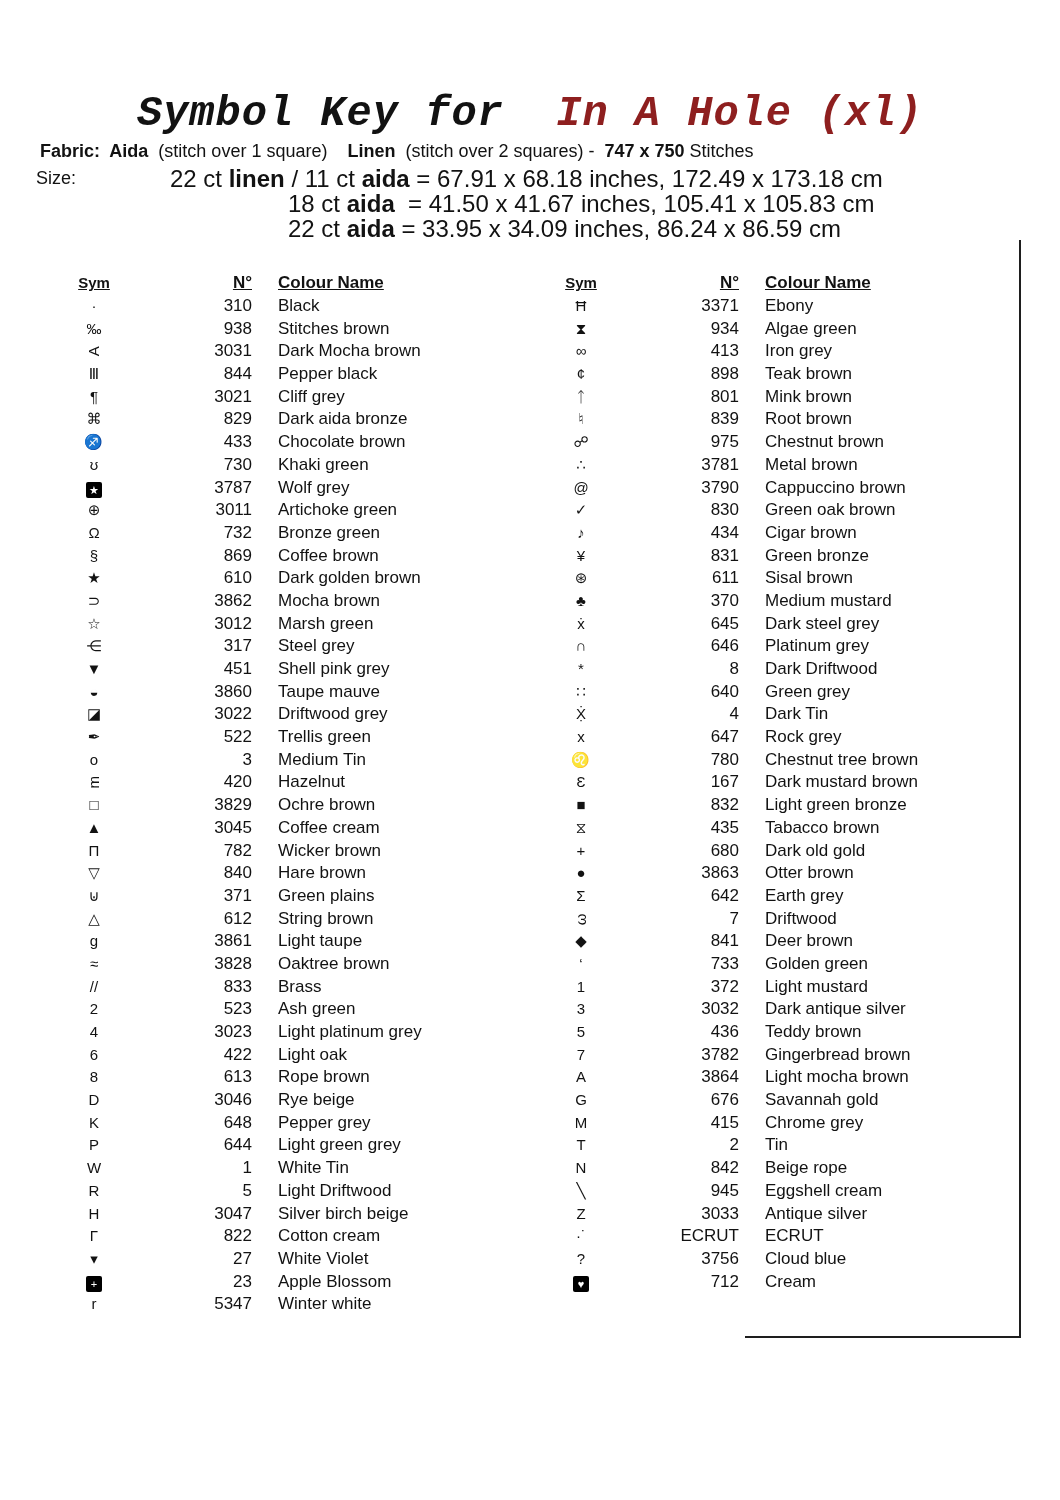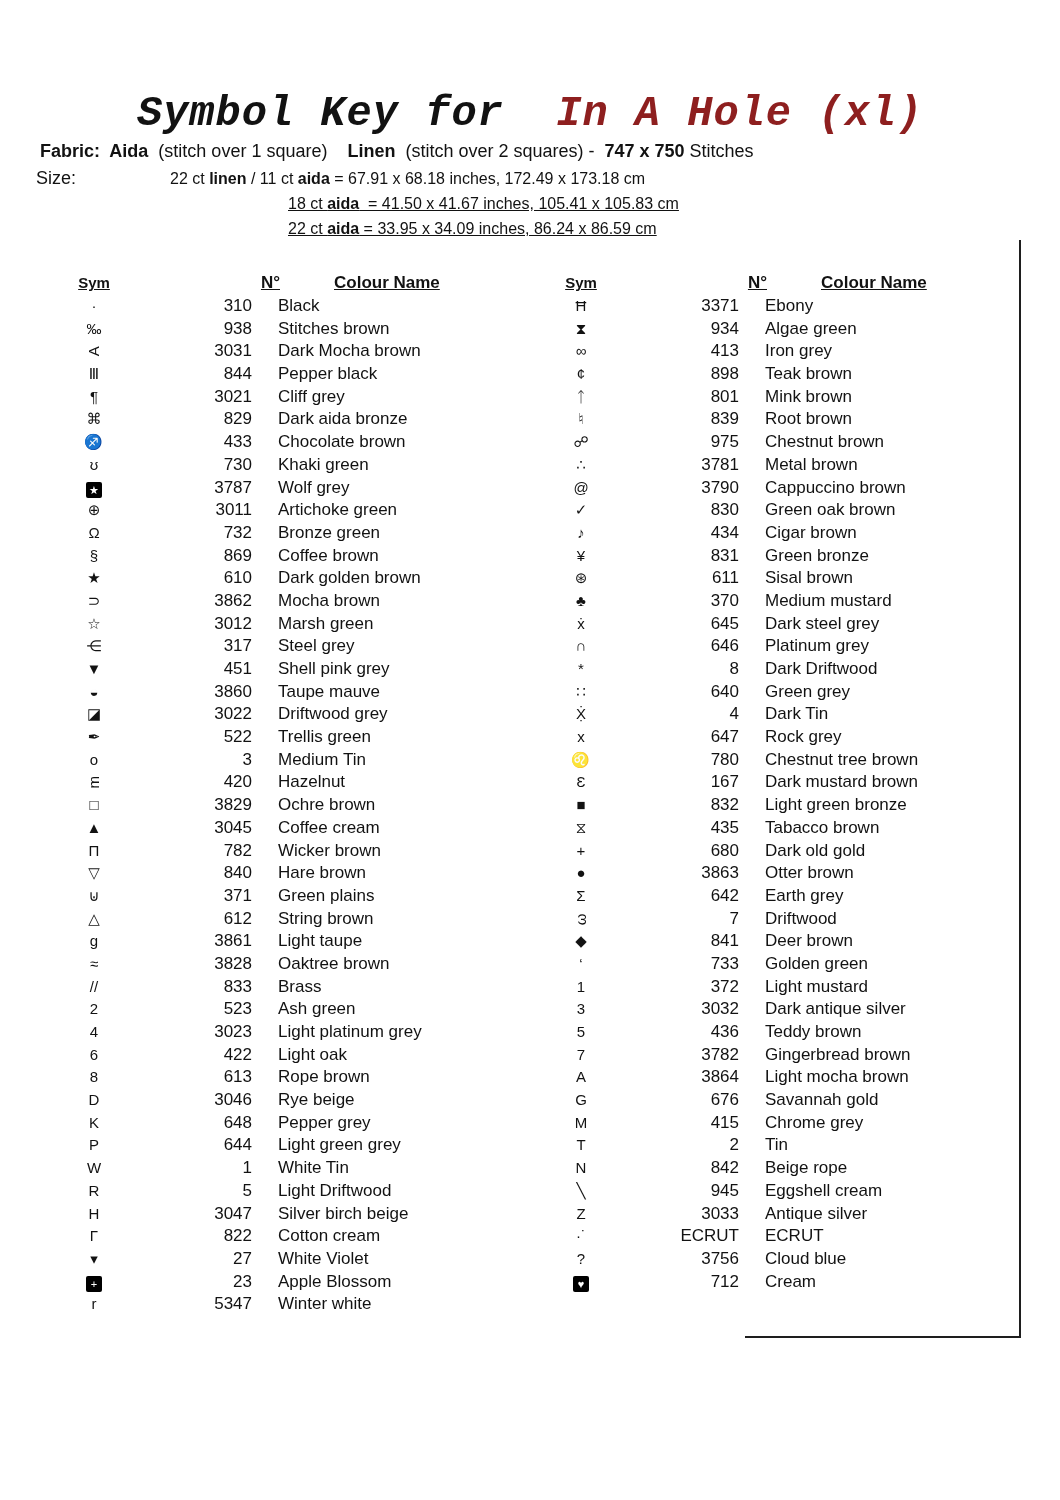--- a/index.html
+++ b/index.html
@@ -9,31 +9,31 @@
   }
   .page-title {
     position:absolute; top:90px; left:0; width:100%; text-align:center;
     font-family:Liberation Mono, monospace; font-style:italic; font-weight:bold;
     font-size:42px; letter-spacing:1px; white-space:pre;
   }
   .meta-line { position:absolute; white-space:pre; font-size:18px; }
   .fabric-line { left:40px; top:141px; }
   .size-label { left:36px; top:168px; font-weight:normal; }
   .size-lines { position:absolute; left:170px; top:166px; }
-  .size-line { height:25px; line-height:25px; white-space:pre; font-size:16px; }
-  .size-line.indent { margin-left:118px;text-decoration:underline; }
+  .size-line { height:25px; line-height:25px; white-space:pre; font-size:24px; }
+  .size-line.indent { margin-left:118px; }
   .seg-b { font-weight:bold; }
   .key-table { position:absolute; top:270px; width:472px; }
   #table-left { left:58px; }
   #table-right { left:545px; }
   .trow {
     display:grid; grid-template-columns:72px 122px 1fr;
     height:22.7px; line-height:22.7px; font-size:17px;
   }
-  .trow.thead { height:25px; line-height:25px;gap:28px; }
+  .trow.thead { height:25px; line-height:25px; }
   .thead .hu { font-weight:bold; text-decoration:underline; }
   .tsym { text-align:center; font-size:15px; }
   .tnum { text-align:right; }
   .tname { padding-left:26px; text-align:left; }
   .sym-inv {
     display:inline-flex; width:16px; height:16px; margin-top:3px;
     background:#000; color:#fff; align-items:center; justify-content:center;
     font-size:11px; line-height:11px; vertical-align:middle; border-radius:2px;
   }
   .sym-rot { display:inline-block; }

